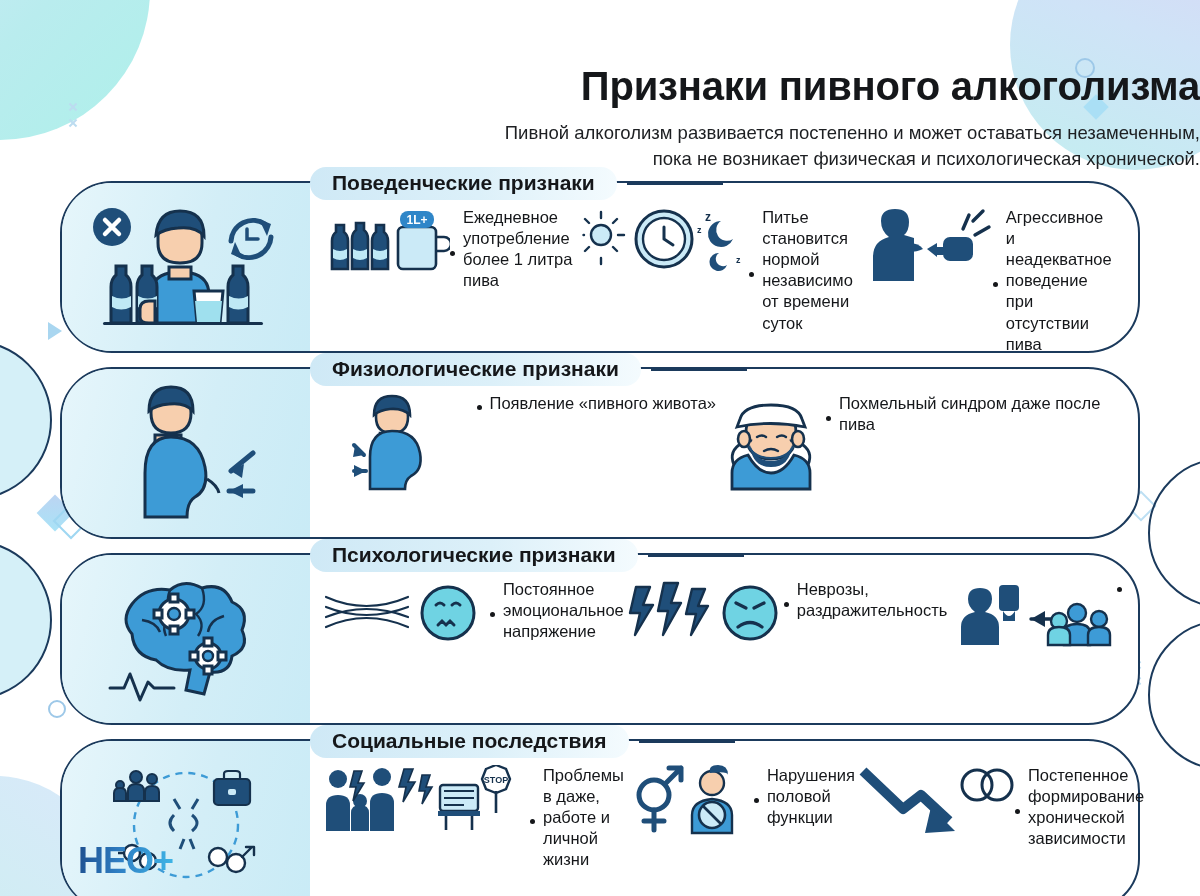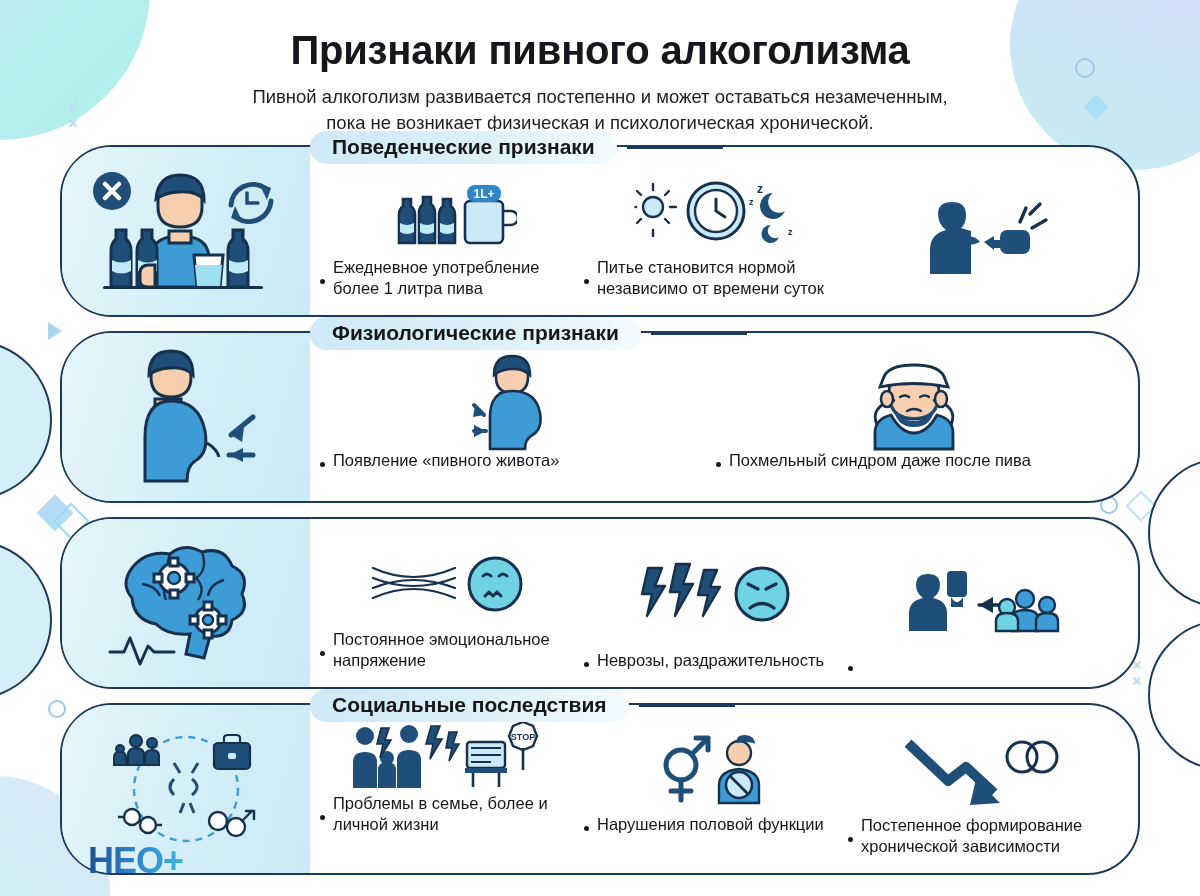--- a/index.html
+++ b/index.html
@@ -67,21 +67,21 @@
   .spark-l1 { left:60px; top:102px; }
   .spark-r1 { right:50px; top:660px; }
 
   .bigcircle { border-radius:50%; border:2.5px solid #1b3a5c; }
   .bc1 { width:160px; height:160px; left:-108px; top:340px; background:#d5f0f8; }
   .bc2 { width:160px; height:160px; left:-108px; top:540px; background:#d5f0f8; }
   .bc3 { width:150px; height:150px; right:-98px; top:620px; background:transparent; }
   .bc4 { width:150px; height:150px; right:-98px; top:458px; background:transparent; }
 
   
-  .header { position:relative; text-align:center; padding-top:28px; }
+  .header { position:relative; text-align:right; padding-top:20px;margin-top:44px; }
   .title {
     font-size:40px; font-weight:bold; color:#15171a;
     letter-spacing:-0.2px; line-height:1.1;
   }
   .subtitle {
     margin-top:12px;
     font-size:18.5px; color:#1d1f22; line-height:1.38;
   }
 
   
@@ -124,21 +124,21 @@
     padding:4px 22px 5px 22px;
     font-size:21px; font-weight:bold; color:#15171a;
     white-space:nowrap;
   }
   .sec-line {
     height:2.5px; width:96px; background:#1b3a5c; margin-left:10px;
   }
 
   .col {
     flex:1;
-    display:flex; flex-direction:column;
+    display:flex; flex-direction:row;
     align-items:flex-start;
     justify-content:flex-end;
     height:100%;
     padding-top:8px;
   }
   .col-icon {
     flex:1;
     display:flex; align-items:center; justify-content:center;
     width:100%;
     min-height:62px;
@@ -165,21 +165,20 @@
   .c4 .col:nth-child(2) .bullet { padding-bottom:28px; }
 
   
   .logo {
     position:absolute; left:78px; bottom:14px;
     font-size:36px; font-weight:bold; letter-spacing:-1px;
     background:linear-gradient(100deg,#1e4d8c 0%,#2f7fc4 45%,#3fb8e8 100%);
     -webkit-background-clip:text; background-clip:text;
     color:transparent;
     font-family:"Liberation Sans", sans-serif;
-    margin-left:10px;
   }
 
   svg { display:block; }
 </style>
 </head>
 <body>
 
 <div class="deco blob-tl"></div>
 <div class="deco blob-tr"></div>
 <div class="deco blob-bl"></div>
@@ -304,20 +303,24 @@
             <path d="M20 74 v-24 q0 -16 16 -20 q-8 -6 -8 -16 q0 -12 14 -12 q14 0 14 13 q0 9 -5 13 l10 3 v43 z" fill="#1f4e79"></path>
             <path d="M56 36 q10 0 14 6 q-6 3 -14 3 z" fill="#1f4e79"></path>
             <path d="M74 42 l10 -6 v14 z" fill="#1f4e79"></path>
             <rect x="90" y="30" width="30" height="24" rx="7" fill="#1f4e79"></rect>
             <path d="M90 40 h-8 v8 h8" fill="#1f4e79"></path>
             <g stroke="#15314d" stroke-width="3.4" stroke-linecap="round">
               <path d="M110 22 l6 -14 M122 28 l14 -8 M120 14 l10 -10"></path>
             </g>
           </svg>
         </div>
+        <div class="bullet">
+          <span class="dot"></span>
+          <span>Агрессивное и неадекватное поведение при отсутствии пива</span>
+        </div>
       </div>
 
     </div>
   </div>
 
   <div class="card c2">
     <div class="sec-head">
       <div class="sec-pill">Физиологические признаки</div>
       <div class="sec-line"></div>
     </div>
@@ -384,20 +387,24 @@
           <span class="dot"></span>
           <span>Похмельный синдром даже после пива</span>
         </div>
       </div>
 
 
     </div>
   </div>
 
   <div class="card c3">
+    <div class="sec-head">
+      <div class="sec-pill">Психологические признаки</div>
+      <div class="sec-line"></div>
+    </div>
 
     <div class="card-illus">
       <svg width="180" height="130" viewBox="0 0 180 130">
         <path d="M36 30 q14 -18 38 -14 q14 -12 32 -2 q22 -6 30 14 q18 8 10 28 q8 18 -10 26 q-2 18 -22 16 l-6 22 l-18 -4 l4 -20 q-22 2 -34 -10 q-22 -4 -24 -26 q-12 -14 0 -30 z" fill="#3d9bd6" stroke="#15314d" stroke-width="3"></path>
         <g stroke="#15314d" stroke-width="2.4" fill="none">
           <path d="M74 16 q-6 16 4 26 q-14 6 -8 20"></path>
           <path d="M106 14 q6 18 -6 26 q10 10 2 22"></path>
           <path d="M46 46 q14 2 18 12"></path>
           <path d="M128 42 q-14 4 -16 16"></path>
         </g>
@@ -562,21 +569,21 @@
             <path d="M124 26 h30 M124 33 h30 M124 40 h20" stroke="#15314d" stroke-width="2"></path>
             <g>
               <path d="M166 4 l10 -4 l10 4 l4 10 l-4 10 l-10 4 l-10 -4 l-4 -10 z" fill="#fff" stroke="#15314d" stroke-width="2.4"></path>
               <text x="176" y="18" font-family="Liberation Sans, sans-serif" font-size="9" font-weight="bold" fill="#15314d" text-anchor="middle">STOP</text>
               <path d="M176 26 v22" stroke="#15314d" stroke-width="2.6"></path>
             </g>
           </svg>
         </div>
         <div class="bullet">
           <span class="dot"></span>
-          <span>Проблемы в семье, более и личной жизни</span>
+          <span>Проблемы в даже, работе и личной жизни</span>
         </div>
       </div>
 
       <div class="col">
         <div class="col-icon">
           <svg width="130" height="72" viewBox="0 0 130 72">
             <g fill="none" stroke="#1f4e79" stroke-width="5" stroke-linecap="round">
               <circle cx="30" cy="30" r="15"></circle>
               <path d="M30 45 v20 M20 56 h20"></path>
               <path d="M41 19 l16 -16 M45 3 h12 M57 3 v12"></path>

